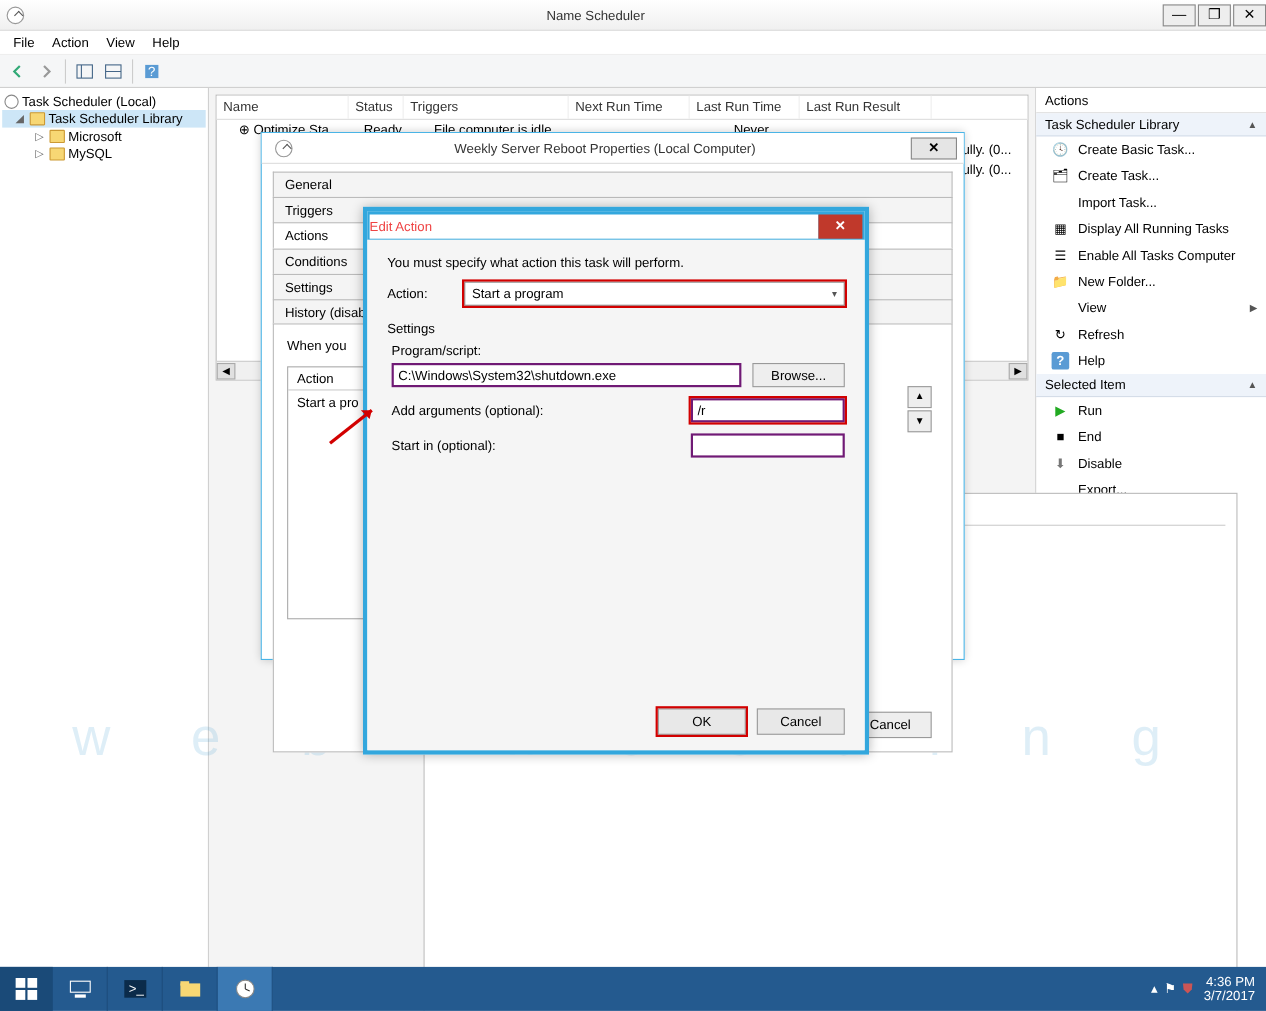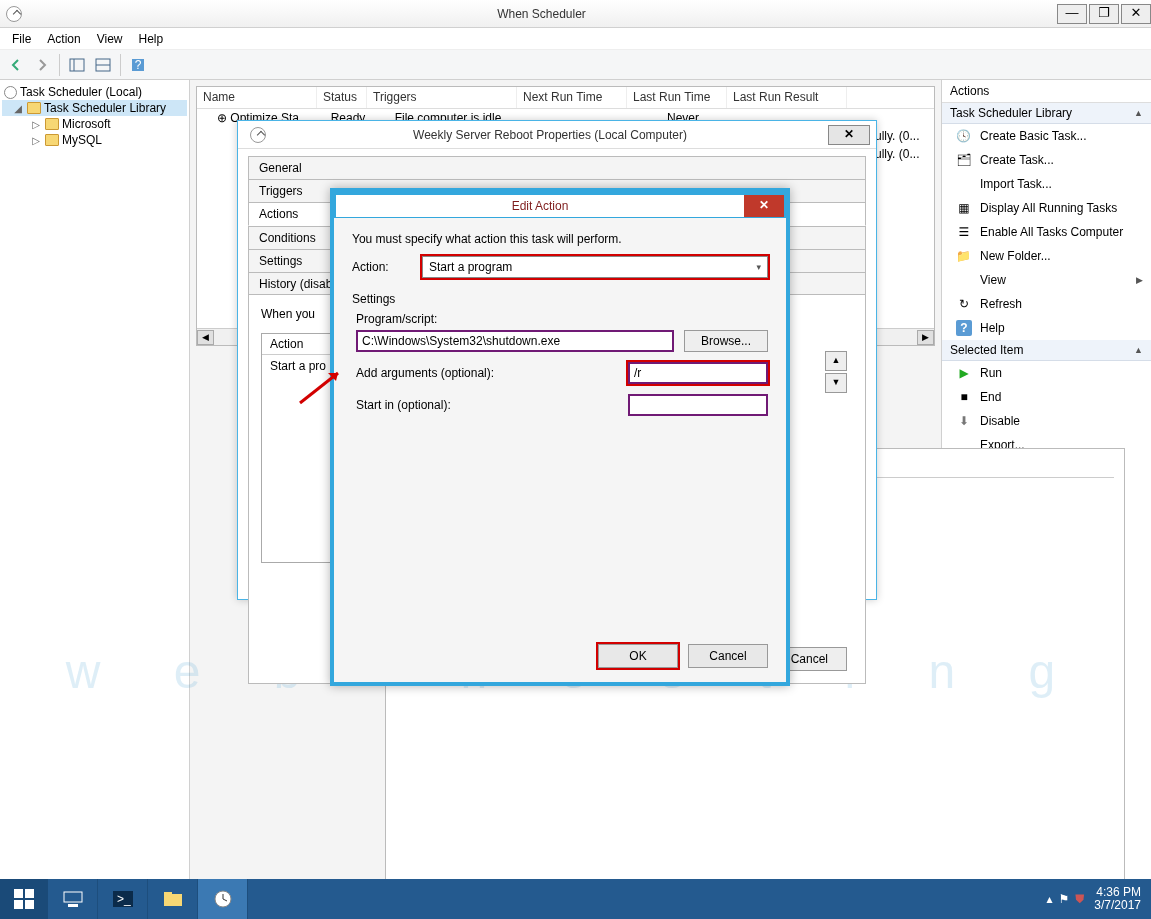--- a/index.html
+++ b/index.html
@@ -60,21 +60,21 @@
 .alhdr{display:flex;border-bottom:1px solid #ccc;}
 .alhdr div{padding:3px 8px;border-right:1px solid #ddd;}
 .spinbtns{position:absolute;right:18px;top:56px;width:22px;}
 .spinbtn{width:22px;height:20px;border:1px solid #999;background:#eee;text-align:center;line-height:16px;font-size:9px;margin-bottom:2px;}
 .dlgbtn{padding:4px 18px;border:1px solid #999;background:#eee;margin-left:6px;}
 .dlgbtns{position:absolute;right:18px;bottom:12px;}
 
 
 .editdlg { position:absolute; left:330px; top:188px; width:460px; height:498px; border:4px solid #33a7dd; background:#fff; box-shadow:0 0 10px rgba(0,0,0,.3);}
 .editdlg .ehdr{height:26px;background:#33a7dd;display:flex;align-items:center;color:#fff;}
-.editdlg .ehdr .et{flex:1;text-align:center;color:#7f1d1d;background:#fff;margin:2px 0 0 2px;height:22px;line-height:22px;}
+.editdlg .ehdr .et{flex:1;text-align:left;color:#ef4444;background:#fff;margin:2px 0 0 2px;height:22px;line-height:22px;}
 .editdlg .exbtn{width:40px;height:22px;background:#c0392b;color:#fff;text-align:center;font-weight:bold;line-height:20px;margin:2px 2px 0 0;}
 .editbody{padding:14px 18px;background:#f5f5f5;height:calc(100% - 26px);position:relative;}
 .editrow{display:flex;align-items:center;margin:10px 0;gap:10px;}
 .editlbl{width:60px;}
 .combo{flex:1;border:1px solid #888;background:#fff;height:22px;display:flex;align-items:center;padding:0 6px;justify-content:space-between;}
 .redbox{outline:2px solid #d20000;}
 .fieldset-label{margin-top:14px;margin-bottom:6px;}
 .txtinput{border:2px solid #701a75;background:#fff;height:22px;padding:0 4px;width:100%;}
 .browsebtn{padding:3px 16px;border:1px solid #999;background:#eee;}
 .argrow{display:flex;align-items:center;justify-content:space-between;margin:10px 0;}
@@ -102,21 +102,21 @@
 .chev{font-size:9px;color:#555;}
 
 .watermark{position:absolute;left:50%;top:56%;transform:translate(-50%,-50%);font-size:120px;color:rgba(70,160,210,.15);font-weight:300;letter-spacing:20px;pointer-events:none;z-index:0;white-space:nowrap;}
 .watermark2{position:absolute;left:50%;top:73%;transform:translate(-50%,-50%);font-size:48px;color:rgba(70,160,210,.18);letter-spacing:30px;pointer-events:none;z-index:0;white-space:nowrap;}
 </style>
 </head>
 <body>
 
 <div class="titlebar">
   <div class="title-icon"></div>
-  <div class="title-text">When Scheduler</div>
+  <div class="title-text">Name Scheduler</div>
   <div class="winbtns">
     <div class="winbtn">—</div>
     <div class="winbtn">❐</div>
     <div class="winbtn">✕</div>
   </div>
 </div>
 
 <div class="menubar">
   <span>File</span>
   <span>Action</span>

